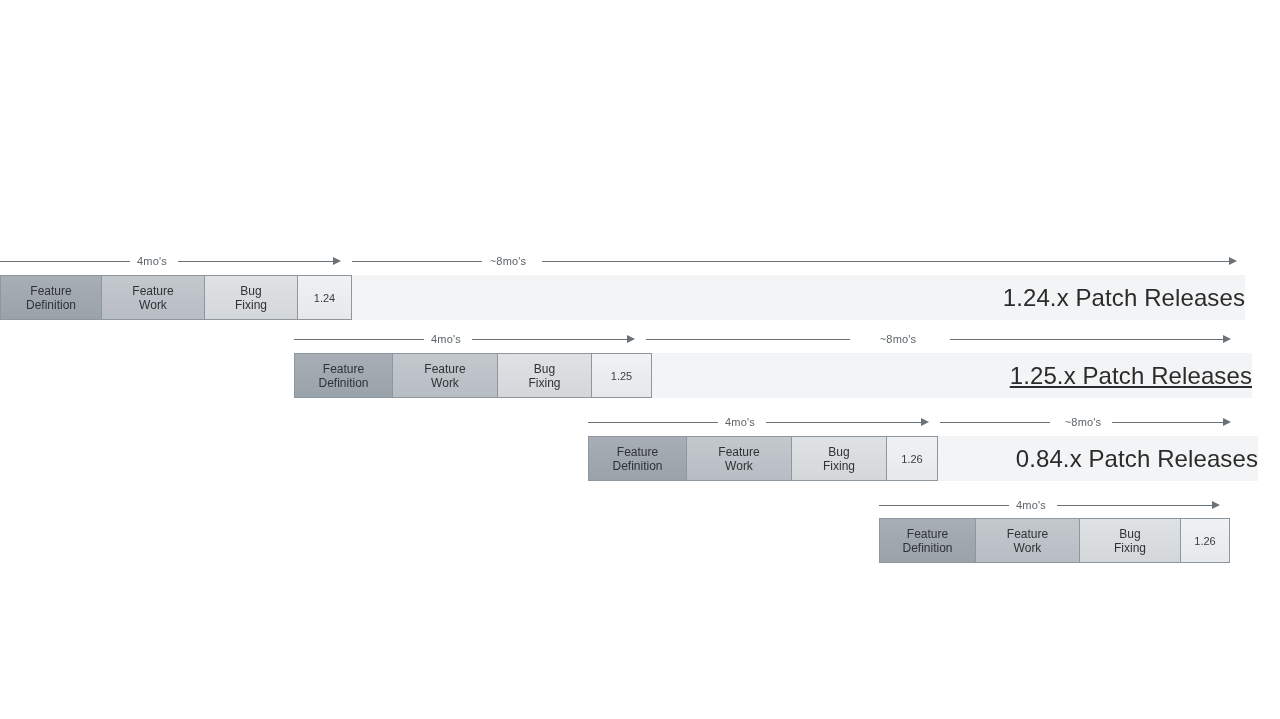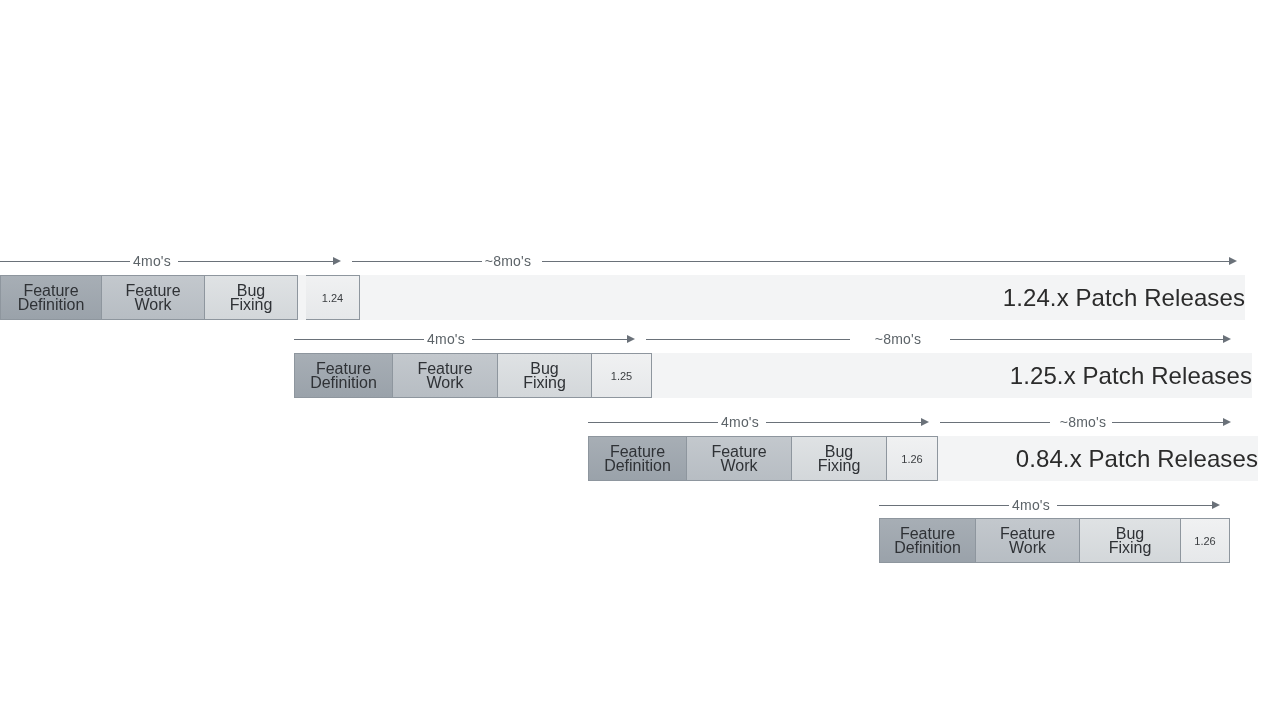--- a/index.html
+++ b/index.html
@@ -46,21 +46,21 @@
     width: 0;
     height: 0;
     border-top: 4px solid transparent;
     border-bottom: 4px solid transparent;
     border-left: 8px solid #6a7179;
   }
   .ruler .ruler-label {
     position: absolute;
     top: 4px;
     transform: translateX(-50%);
-    font-size: 14px;
+    font-size: 11px;
     line-height: 14px;
     color: #5c6368;
     white-space: nowrap;
     letter-spacing: 0.2px;
   }
 
   
   .patch-band {
     position: absolute;
     background: #f3f4f5;
@@ -82,21 +82,21 @@
     display: flex;
     box-sizing: border-box;
   }
   .phase {
     box-sizing: border-box;
     border: 1px solid #8e969e;
     display: flex;
     align-items: center;
     justify-content: center;
     text-align: center;
-    font-size: 16px;
+    font-size: 12px;
     line-height: 14px;
     color: #2f3236;
     white-space: pre-line;
   }
   .phase + .phase {
     border-left: none;
   }
   .phase.p1 { background: linear-gradient(180deg,#a7aeb5 0%, #9aa2aa 100%); }
   .phase.p2 { background: linear-gradient(180deg,#c3c8cd 0%, #b7bdc3 100%); }
   .phase.p3 { background: linear-gradient(180deg,#dfe2e4 0%, #d3d7da 100%); }
@@ -131,42 +131,42 @@
       <div class="patch-label" style="margin-left:320px;">1.24.x Patch Releases</div>
     </div>
 
     <div class="phases" style="left:0px; top:275px; height:45px;">
       <div class="phase p1" style="width:102px;">Feature
 Definition</div>
       <div class="phase p2" style="width:103px;">Feature
 Work</div>
       <div class="phase p3" style="width:93px;">Bug
 Fixing</div>
-      <div class="phase p4" style="width:54px;margin-left:8px;">1.24</div>
+      <div class="phase p4" style="width:54px;">1.24</div>
     </div>
   </div>
 
   <div class="row">
 
     <div class="ruler" style="left:294px; top:328px; width:342px;">
       <div class="line-left" style="left:0px;  width:130px;"></div>
       <div class="ruler-label" style="left:152px;">4mo's</div>
       <div class="line-right" style="left:178px; width:156px;"></div>
       <div class="arrow-head" style="left:333px;"></div>
     </div>
 
     <div class="ruler" style="left:646px; top:328px; width:586px;">
       <div class="line-left" style="left:0px;  width:204px;"></div>
       <div class="ruler-label" style="left:252px;">~8mo's</div>
       <div class="line-right" style="left:304px; width:274px;"></div>
       <div class="arrow-head" style="left:577px;"></div>
     </div>
 
     <div class="patch-band" style="left:294px; top:353px; width:958px; height:45px;">
-      <div class="patch-label" style="margin-left:320px;">1.25.x Patch Releases</div>
+      <div class="patch-label" style="margin-left:320px;text-decoration:underline;">1.25.x Patch Releases</div>
     </div>
 
     <div class="phases" style="left:294px; top:353px; height:45px;">
       <div class="phase p1" style="width:99px;">Feature
 Definition</div>
       <div class="phase p2" style="width:105px;">Feature
 Work</div>
       <div class="phase p3" style="width:94px;">Bug
 Fixing</div>
       <div class="phase p4" style="width:60px;">1.25</div>

